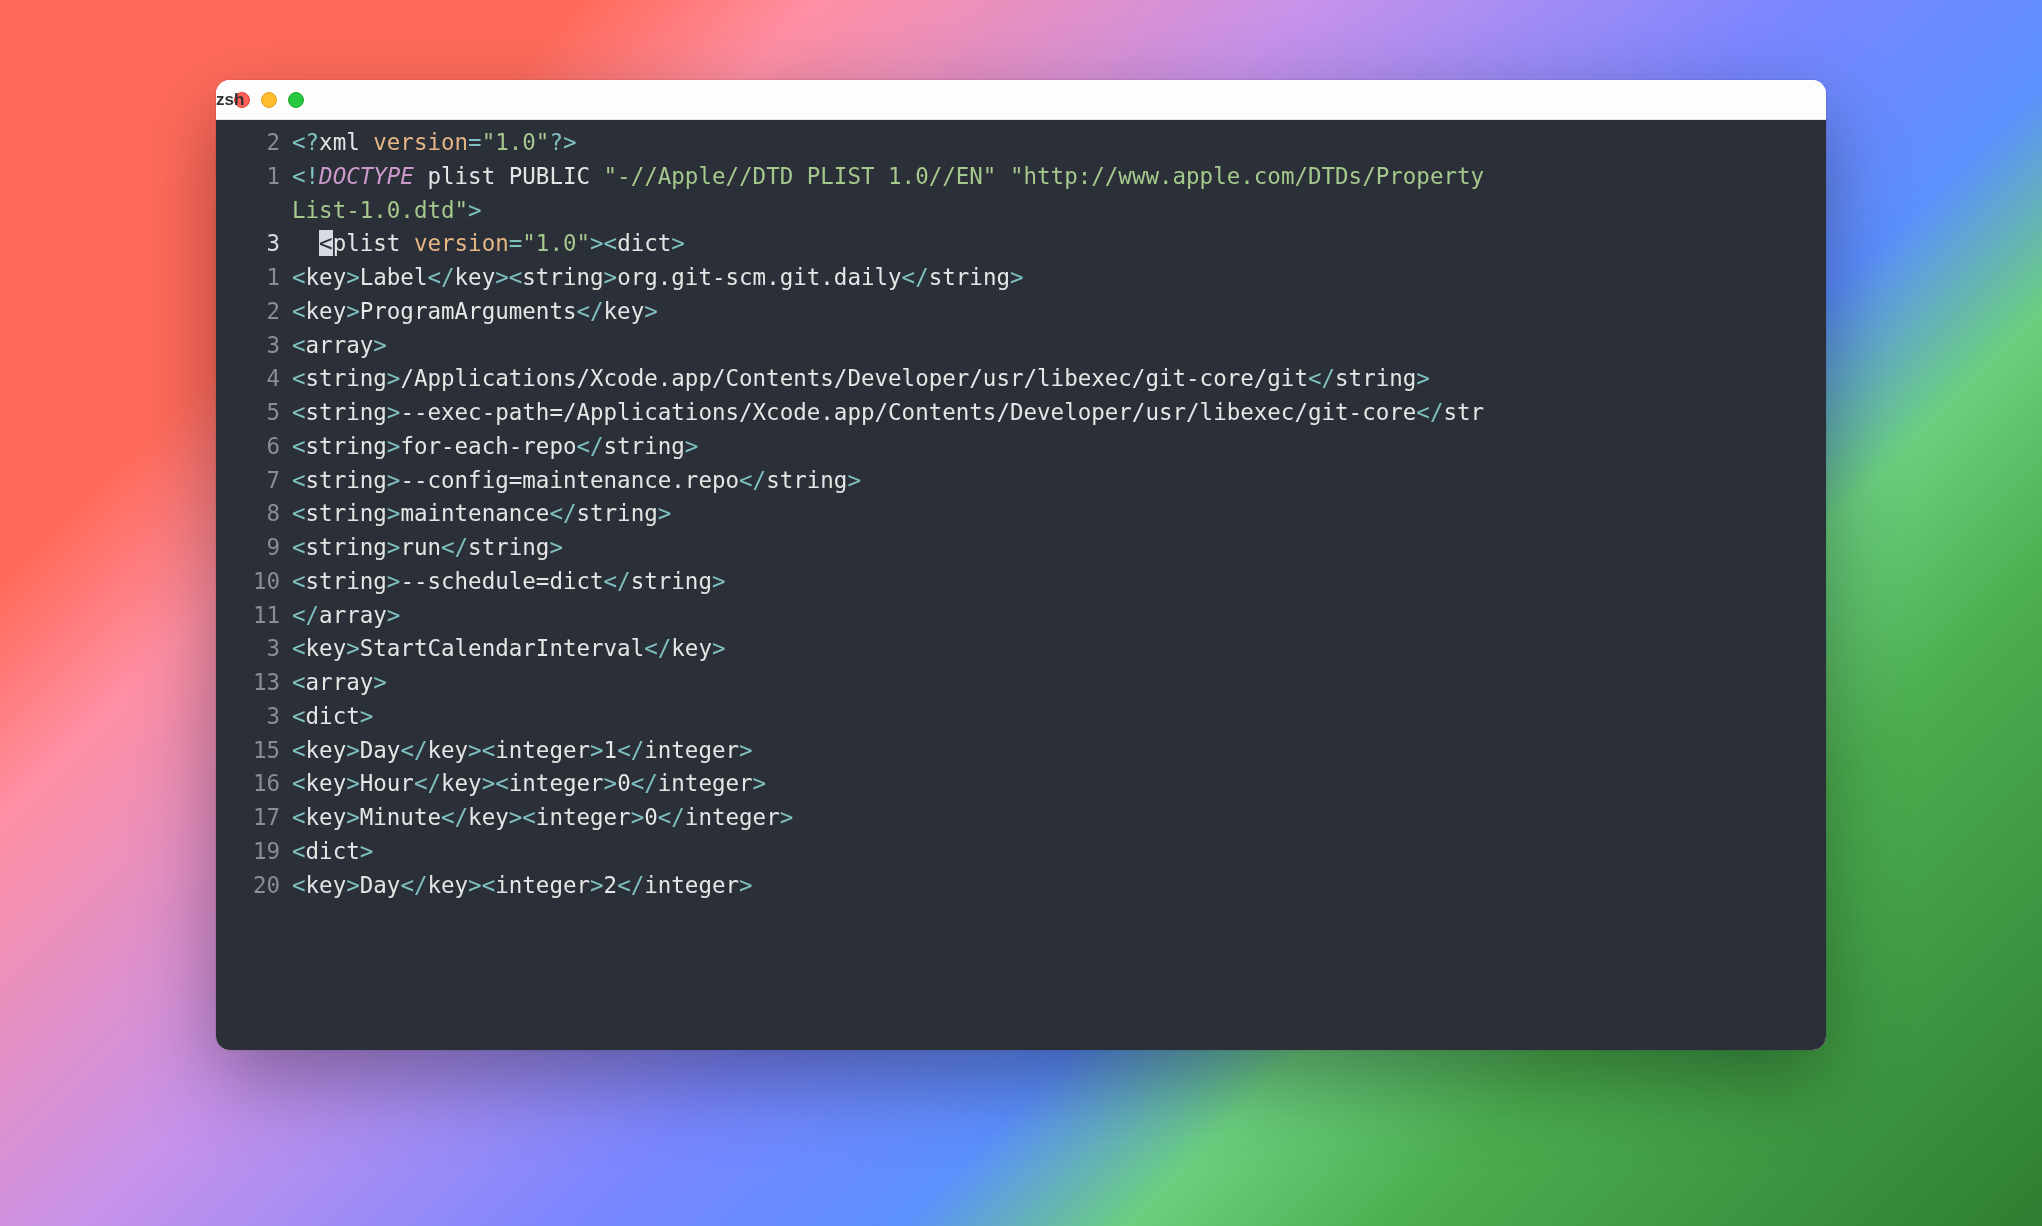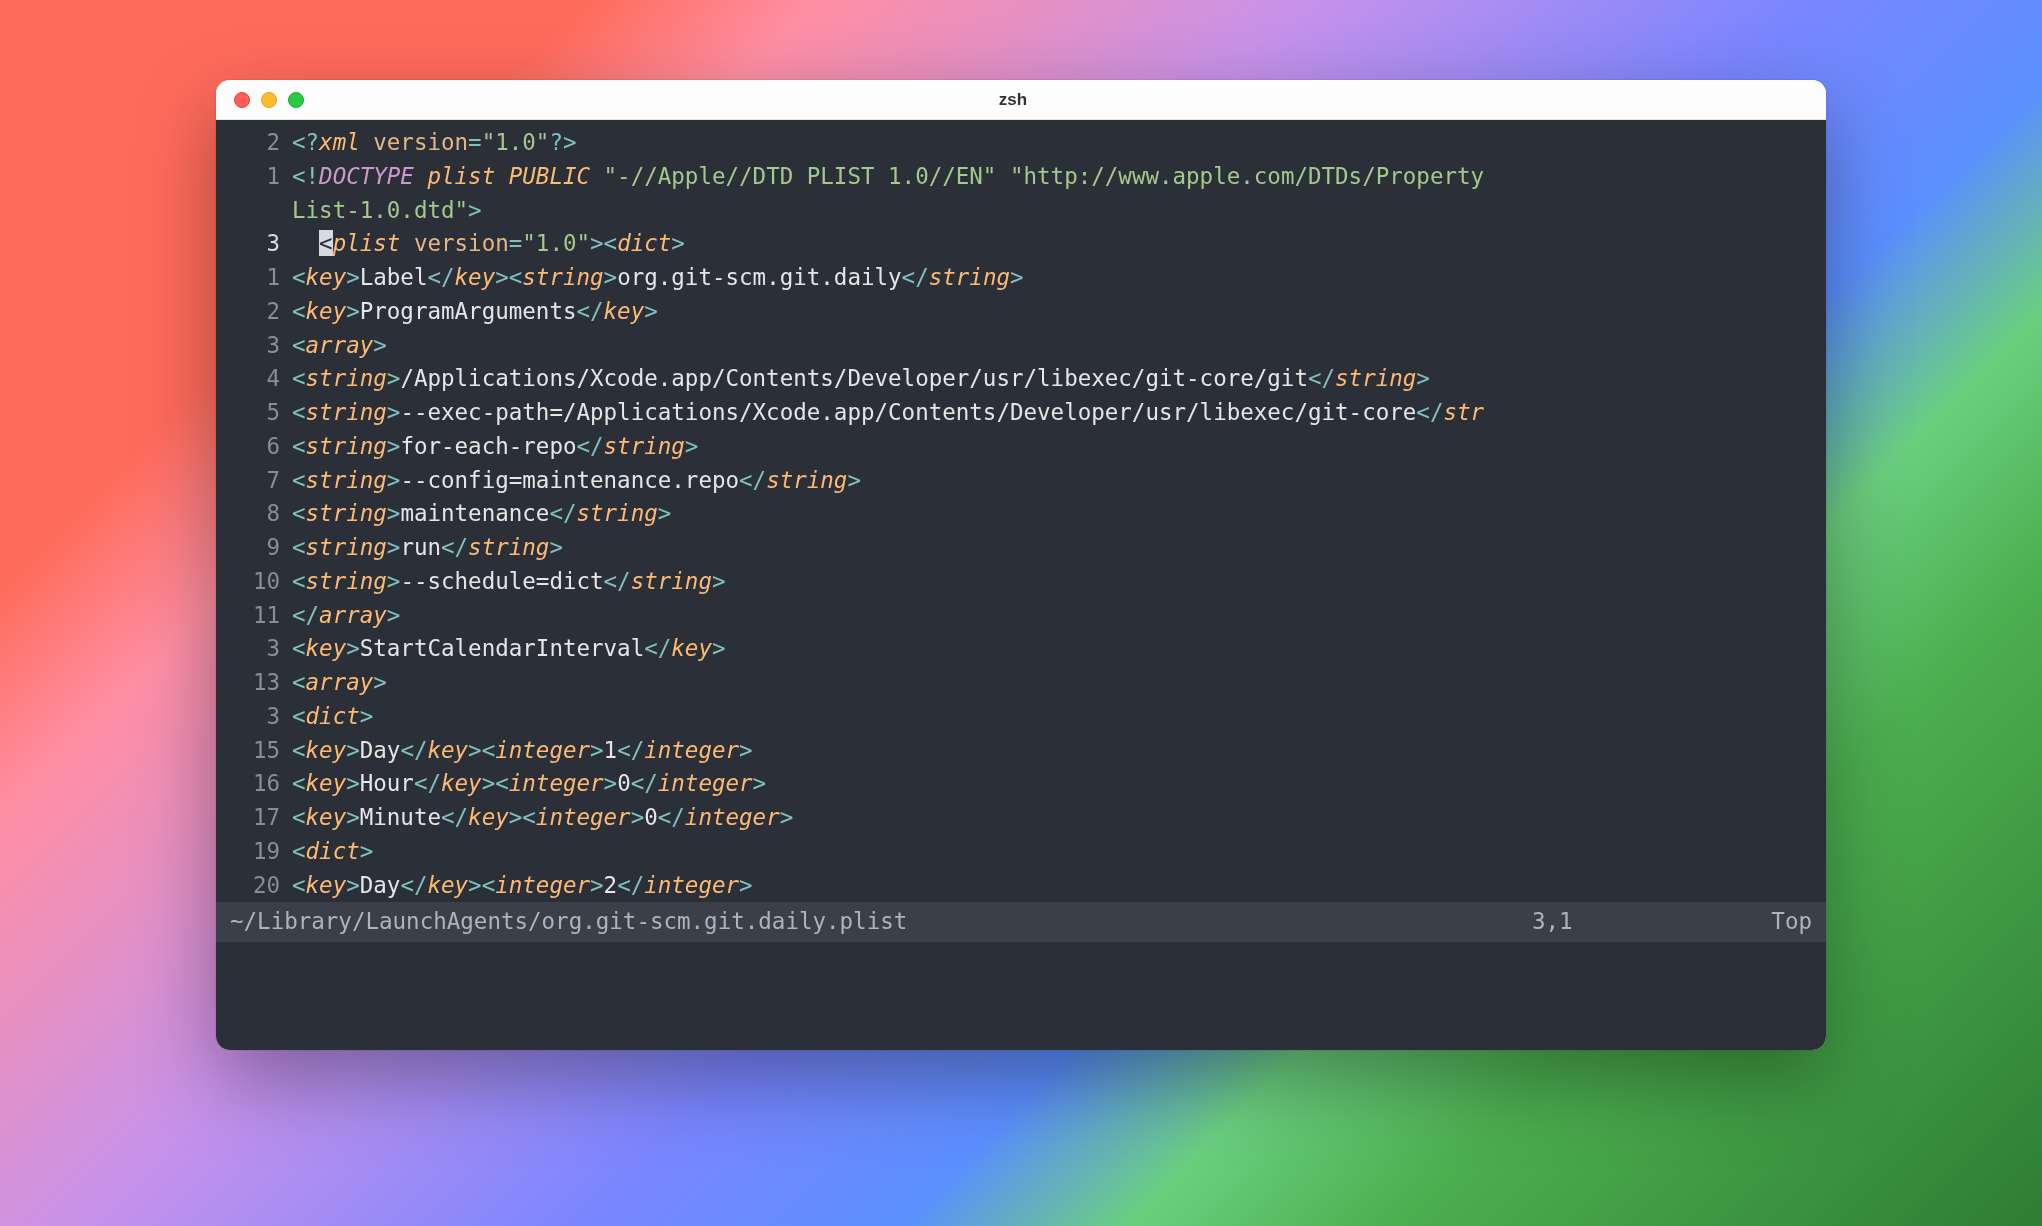--- a/index.html
+++ b/index.html
@@ -41,21 +41,21 @@
   .traffic-light {
     width: 16px; height: 16px;
     border-radius: 50%;
   }
   .tl-close    { background: #ff5f57; border: 1px solid #e24238; }
   .tl-minimize { background: #febc2e; border: 1px solid #e1a116; }
   .tl-zoom     { background: #28c840; border: 1px solid #1fa72f; }
   .title {
     position: absolute;
     left: 0; right: 16px;
-    text-align: center;
+    text-align: left;
     font-size: 17px;
     font-weight: 600;
     color: #333;
     pointer-events: none;
   }
   .terminal {
     background: #2b2f37;
     font-family: "SF Mono", Menlo, Consolas, monospace;
     font-size: 22.5px;
     line-height: 1.5;
@@ -77,21 +77,21 @@
     padding-right: 12px;
     user-select: none;
   }
   .gutter.current { color: #d7dae0; }
   .code {
     flex: 1;
     overflow: hidden;
   }
   .cont .code { padding-left: 0; }
   .ang   { color: #7fc0c0; }  
-  .tag   { color: #fdba74; font-style: italic; }  
+  .tag   { color: #e5e5e5; }  
   .attr  { color: #e6b685; }  
   .str   { color: #a5c98d; }  
   .text  { color: #e6e6e6; }  
   .doct  { color: #cc99cc; font-style: italic; }  
   .cursor {
     background: #d7dae0;
     color: #2b2f37;
   }
   .statusbar {
     background: #3a3f49;
@@ -142,21 +142,16 @@
         <div class="line"><span class="gutter">11</span><span class="code"><span class="ang">&lt;/</span><span class="tag">array</span><span class="ang">&gt;</span></span></div>
         <div class="line"><span class="gutter">3</span><span class="code"><span class="ang">&lt;</span><span class="tag">key</span><span class="ang">&gt;</span><span class="text">StartCalendarInterval</span><span class="ang">&lt;/</span><span class="tag">key</span><span class="ang">&gt;</span></span></div>
         <div class="line"><span class="gutter">13</span><span class="code"><span class="ang">&lt;</span><span class="tag">array</span><span class="ang">&gt;</span></span></div>
         <div class="line"><span class="gutter">3</span><span class="code"><span class="ang">&lt;</span><span class="tag">dict</span><span class="ang">&gt;</span></span></div>
         <div class="line"><span class="gutter">15</span><span class="code"><span class="ang">&lt;</span><span class="tag">key</span><span class="ang">&gt;</span><span class="text">Day</span><span class="ang">&lt;/</span><span class="tag">key</span><span class="ang">&gt;&lt;</span><span class="tag">integer</span><span class="ang">&gt;</span><span class="text">1</span><span class="ang">&lt;/</span><span class="tag">integer</span><span class="ang">&gt;</span></span></div>
         <div class="line"><span class="gutter">16</span><span class="code"><span class="ang">&lt;</span><span class="tag">key</span><span class="ang">&gt;</span><span class="text">Hour</span><span class="ang">&lt;/</span><span class="tag">key</span><span class="ang">&gt;&lt;</span><span class="tag">integer</span><span class="ang">&gt;</span><span class="text">0</span><span class="ang">&lt;/</span><span class="tag">integer</span><span class="ang">&gt;</span></span></div>
         <div class="line"><span class="gutter">17</span><span class="code"><span class="ang">&lt;</span><span class="tag">key</span><span class="ang">&gt;</span><span class="text">Minute</span><span class="ang">&lt;/</span><span class="tag">key</span><span class="ang">&gt;&lt;</span><span class="tag">integer</span><span class="ang">&gt;</span><span class="text">0</span><span class="ang">&lt;/</span><span class="tag">integer</span><span class="ang">&gt;</span></span></div>
         <div class="line"><span class="gutter">19</span><span class="code"><span class="ang">&lt;</span><span class="tag">dict</span><span class="ang">&gt;</span></span></div>
         <div class="line"><span class="gutter">20</span><span class="code"><span class="ang">&lt;</span><span class="tag">key</span><span class="ang">&gt;</span><span class="text">Day</span><span class="ang">&lt;/</span><span class="tag">key</span><span class="ang">&gt;&lt;</span><span class="tag">integer</span><span class="ang">&gt;</span><span class="text">2</span><span class="ang">&lt;/</span><span class="tag">integer</span><span class="ang">&gt;</span></span></div>
       </div>
-    <div class="statusbar">
-      <span class="status-left">~/Library/LaunchAgents/org.git-scm.git.daily.plist</span>
-      <span class="status-mid">3,1</span>
-      <span class="status-right">Top</span>
-    </div>
     <div class="bottompad"></div>
   </div>
 
 </div>
 
 </body></html>

